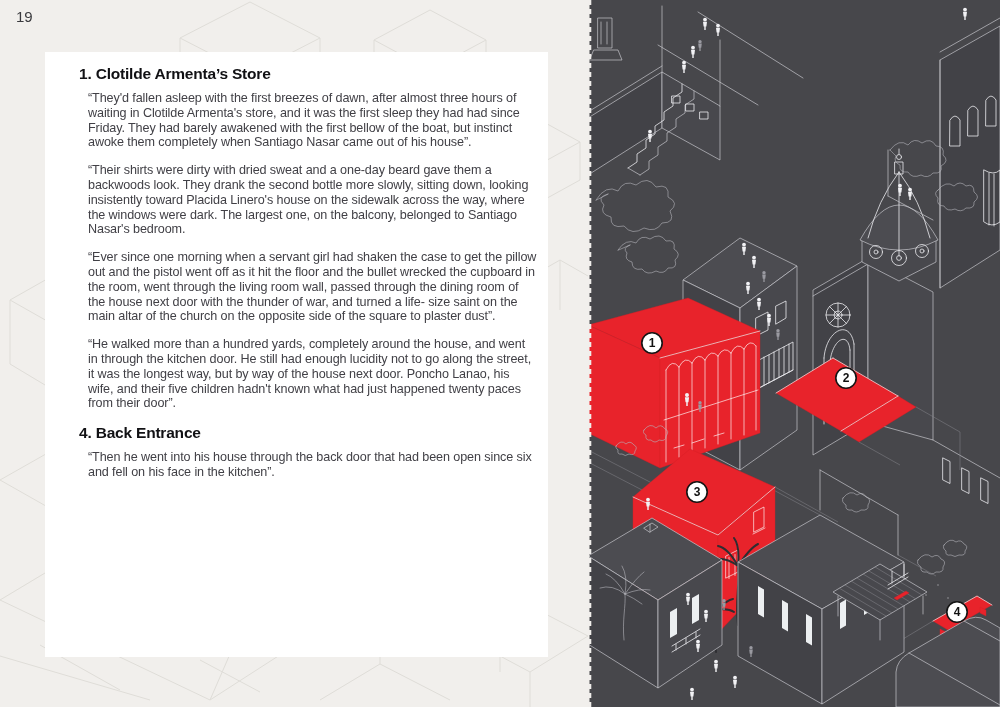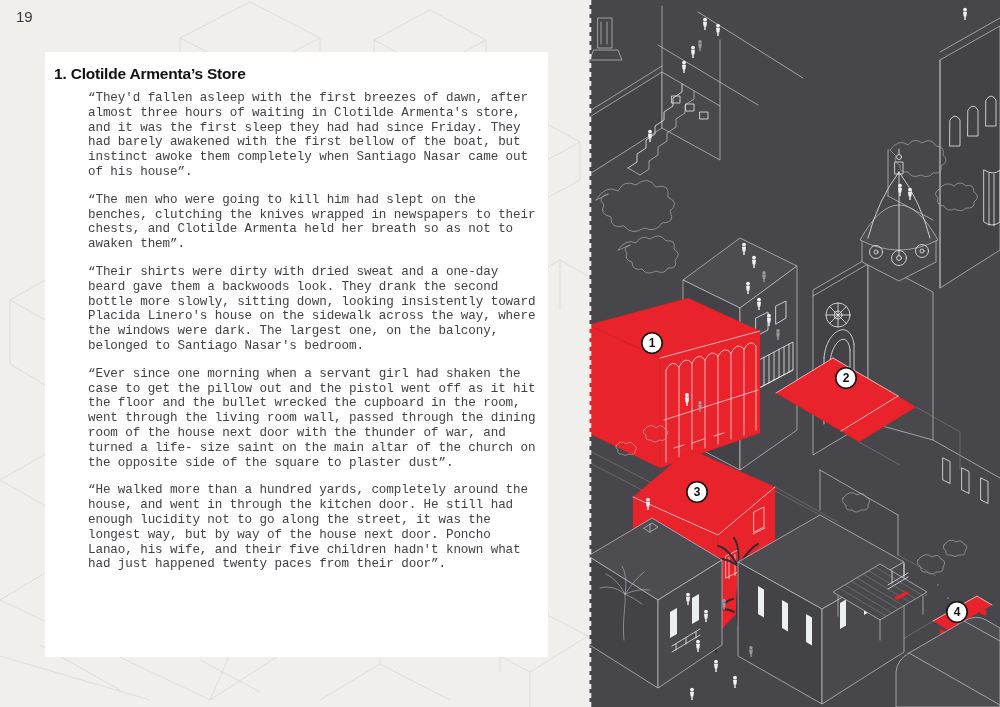--- a/index.html
+++ b/index.html
@@ -5,22 +5,22 @@
   html,body{margin:0;padding:0;background:#888;}
   .spread{position:relative;width:1000px;height:707px;overflow:hidden;background:#f1efec;
           font-family:"Liberation Sans", sans-serif;}
   
   .left-page{position:absolute;left:0;top:0;width:588px;height:707px;background:#f1efec;}
   .bg-sketch{position:absolute;left:0;top:0;z-index:0;}
   .page-number{position:absolute;left:16px;top:8px;font-size:15px;color:#3a3a3e;z-index:2;}
   .content-box{position:absolute;left:45px;top:52px;width:503px;height:605px;background:#ffffff;
                z-index:1;padding:13px 0 0 0;box-sizing:border-box;overflow:hidden;}
   .entry{margin:0 0 3px 0;}
-  .entry-title{font-size:15.5px;font-weight:bold;color:#111114;margin:0 10px 8px 9px;letter-spacing:-.2px;}
-  .entry p{font-size:12.6px;line-height:14.8px;color:#414046;margin:0 10px 13px 43px;letter-spacing:-.1px;font-family:Liberation Mono, monospace;}
+  .entry-title{font-size:15.5px;font-weight:bold;color:#111114;margin:0 10px 8px 34px;letter-spacing:-.2px;}
+  .entry p{font-size:12.6px;line-height:14.8px;color:#414046;margin:0 10px 13px 43px;letter-spacing:-.1px;}
   
   .right-page{position:absolute;left:588px;top:0;width:412px;height:707px;}
   .illu{display:block;}
   .ln{fill:none;stroke:#c6c6cc;stroke-width:.7;stroke-linejoin:round;stroke-linecap:round;}
   .lnb{fill:none;stroke:#ececf0;stroke-width:.8;stroke-linejoin:round;stroke-linecap:round;}
   .lnf{fill:none;stroke:#86868c;stroke-width:.5;}
   .roof{fill:#4c4c51;stroke:#c6c6cc;stroke-width:.7;stroke-linejoin:round;}
   .wall{fill:#424247;stroke:#c6c6cc;stroke-width:.7;stroke-linejoin:round;}
   .wall2{fill:#48484d;stroke:#c6c6cc;stroke-width:.7;stroke-linejoin:round;}
   .scrib{fill:none;stroke:#b6b6bc;stroke-width:.6;stroke-linejoin:round;stroke-linecap:round;}
@@ -55,33 +55,34 @@
       </g>
     </svg>
 
     <div class="page-number">19</div>
 
     <div class="content-box">
 
       <section class="entry">
         <h3 class="entry-title"><span>1.</span> <span>Clotilde Armenta’s Store</span></h3>
         <p>“They'd fallen asleep with the first breezes of dawn, after almost three hours of waiting in Clotilde Armenta's store, and it was the first sleep they had had since Friday. They had barely awakened with the first bellow of the boat, but instinct awoke them completely when Santiago Nasar came out of his house”.</p>
-        <p>“The men who were going to kill him had slept on the benches, clutching the knives wrapped in newspapers to their chests, and Clotilde Armenta held her breath so as not to awaken them”.</p>
         <p>“Their shirts were dirty with dried sweat and a one-day beard gave them a backwoods look. They drank the second bottle more slowly, sitting down, looking insistently toward Placida Linero's house on the sidewalk across the way, where the windows were dark. The largest one, on the balcony, belonged to Santiago Nasar's bedroom.</p>
       </section>
 
       <section class="entry">
         <p>“Ever since one morning when a servant girl had shaken the case to get the pillow out and the pistol went off as it hit the floor and the bullet wrecked the cupboard in the room, went through the living room wall, passed through the dining room of the house next door with the thunder of war, and turned a life- size saint on the main altar of the church on the opposite side of the square to plaster dust”.</p>
       </section>
 
       <section class="entry">
         <p>“He walked more than a hundred yards, completely around the house, and went in through the kitchen door. He still had enough lucidity not to go along the street, it was the longest way, but by way of the house next door. Poncho Lanao, his wife, and their five children hadn't known what had just happened twenty paces from their door”.</p>
       </section>
 
       <section class="entry">
+        <h3 class="entry-title"><span>4.</span> <span>Back Entrance</span></h3>
+        <p>“Then he went into his house through the back door that had been open since six and fell on his face in the kitchen”.</p>
       </section>
 
     </div>
   </div>
 
   <div class="right-page">
     <svg class="illu" width="412" height="707" viewBox="0 0 412 707">
       <defs>
         <g id="person">
           <circle cx="0" cy="-10.4" r="1.9"></circle>

